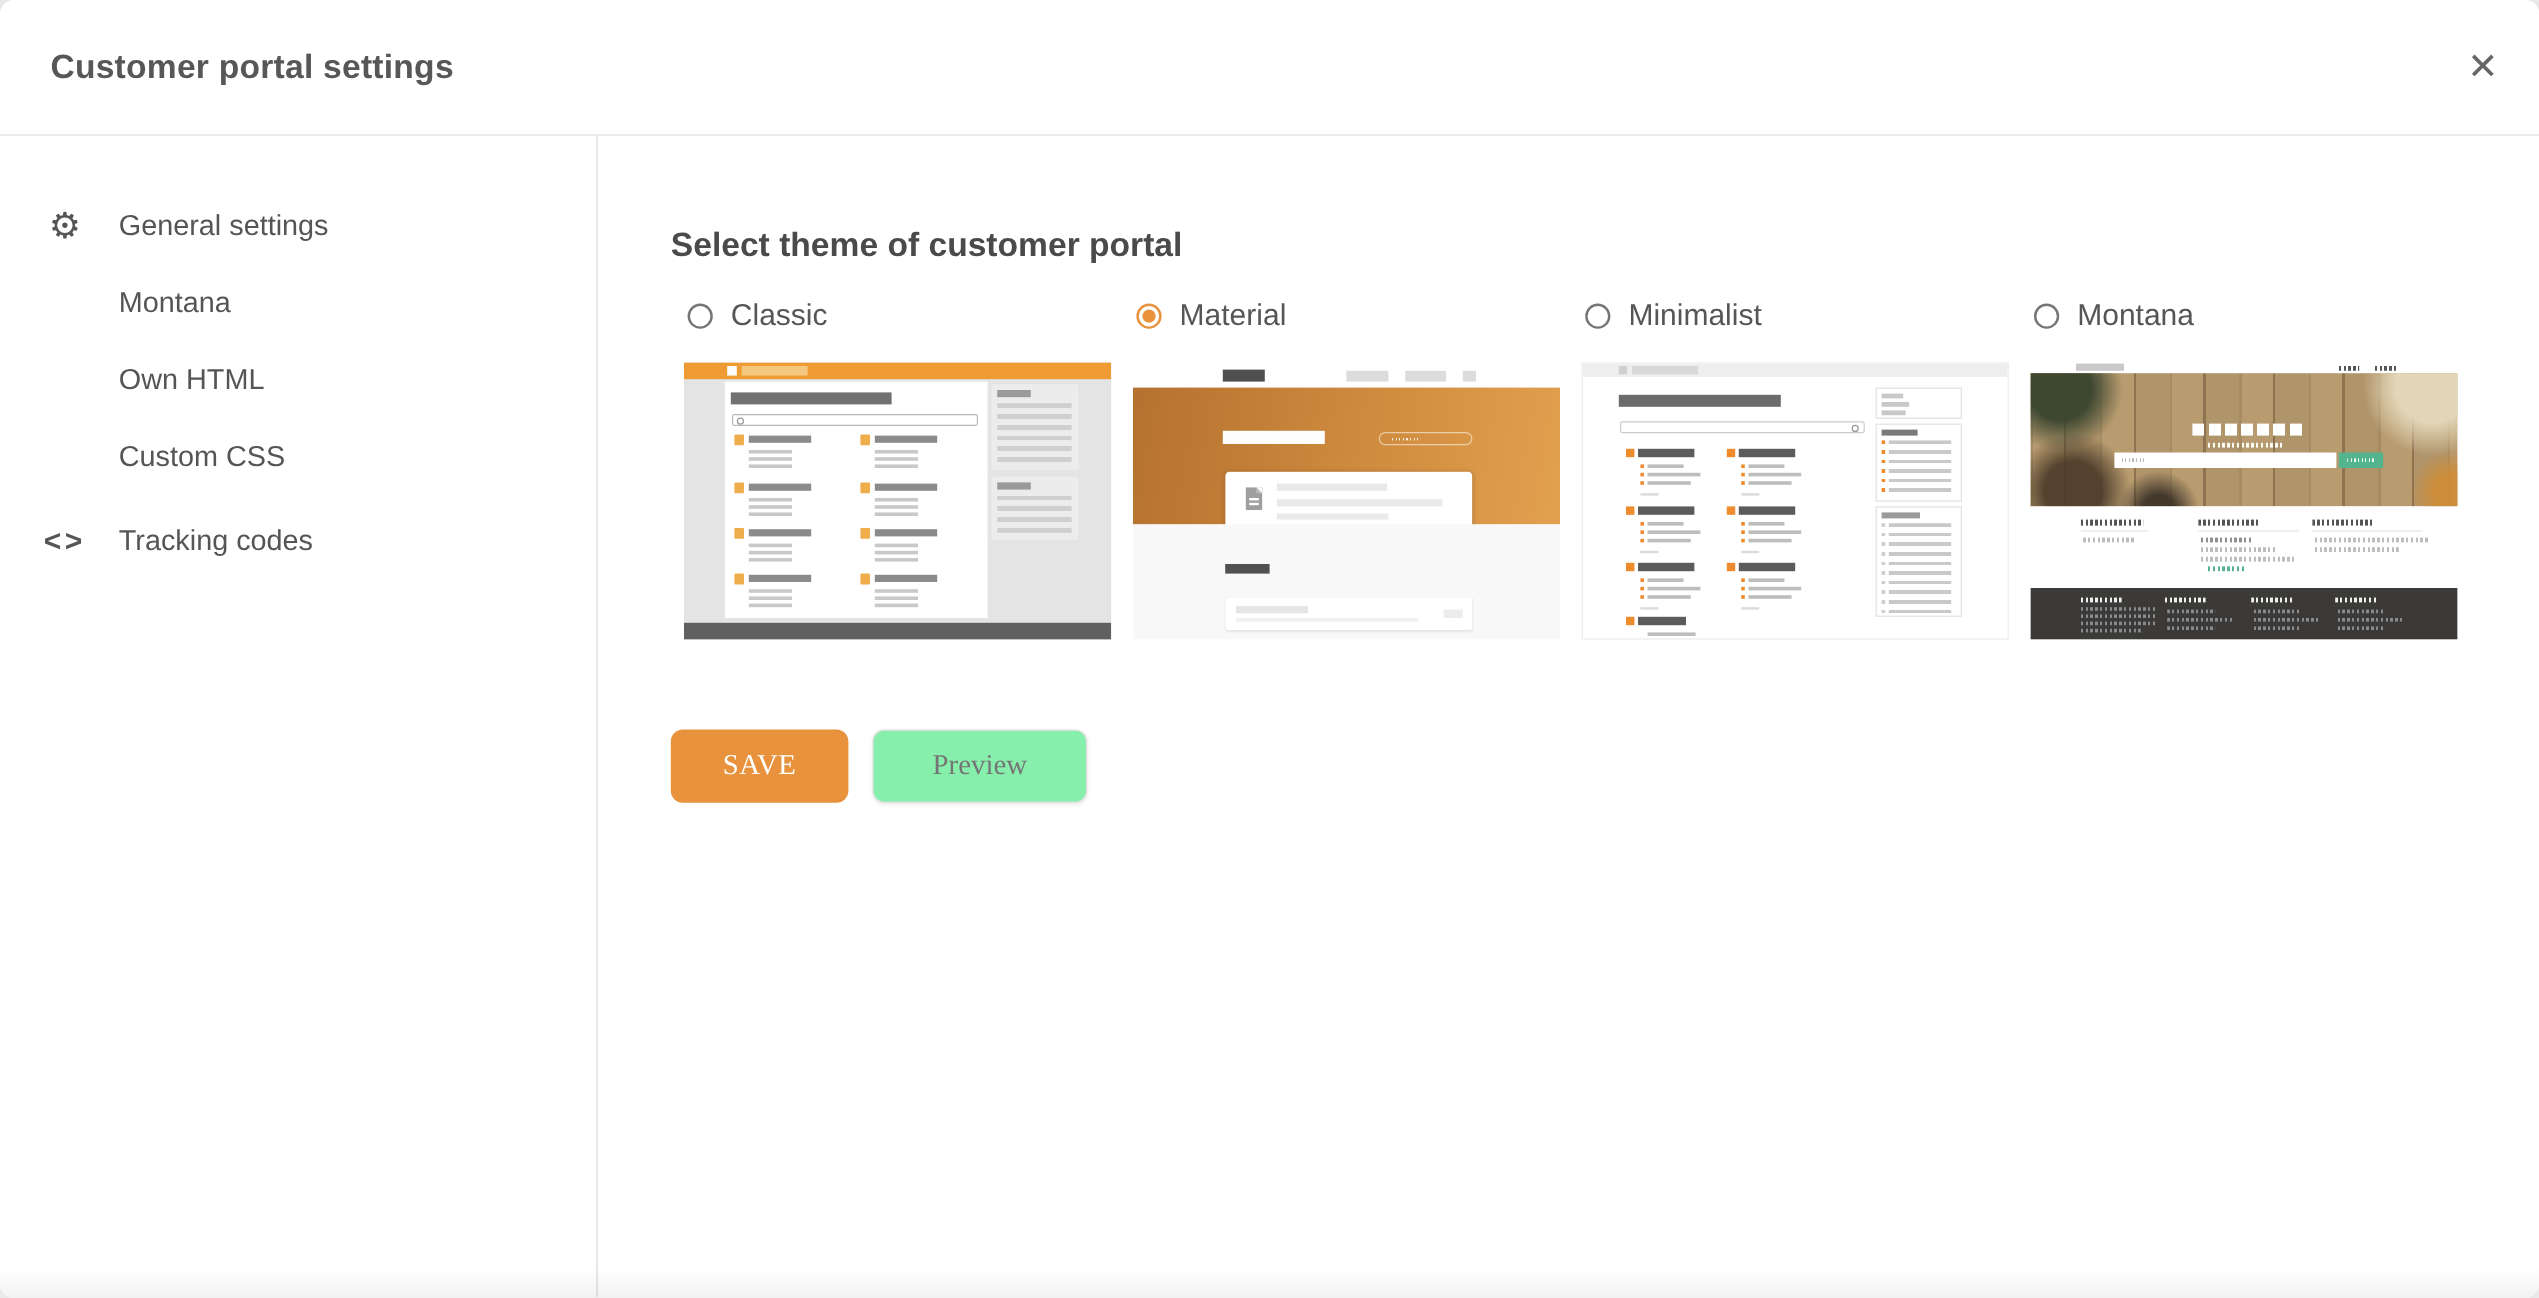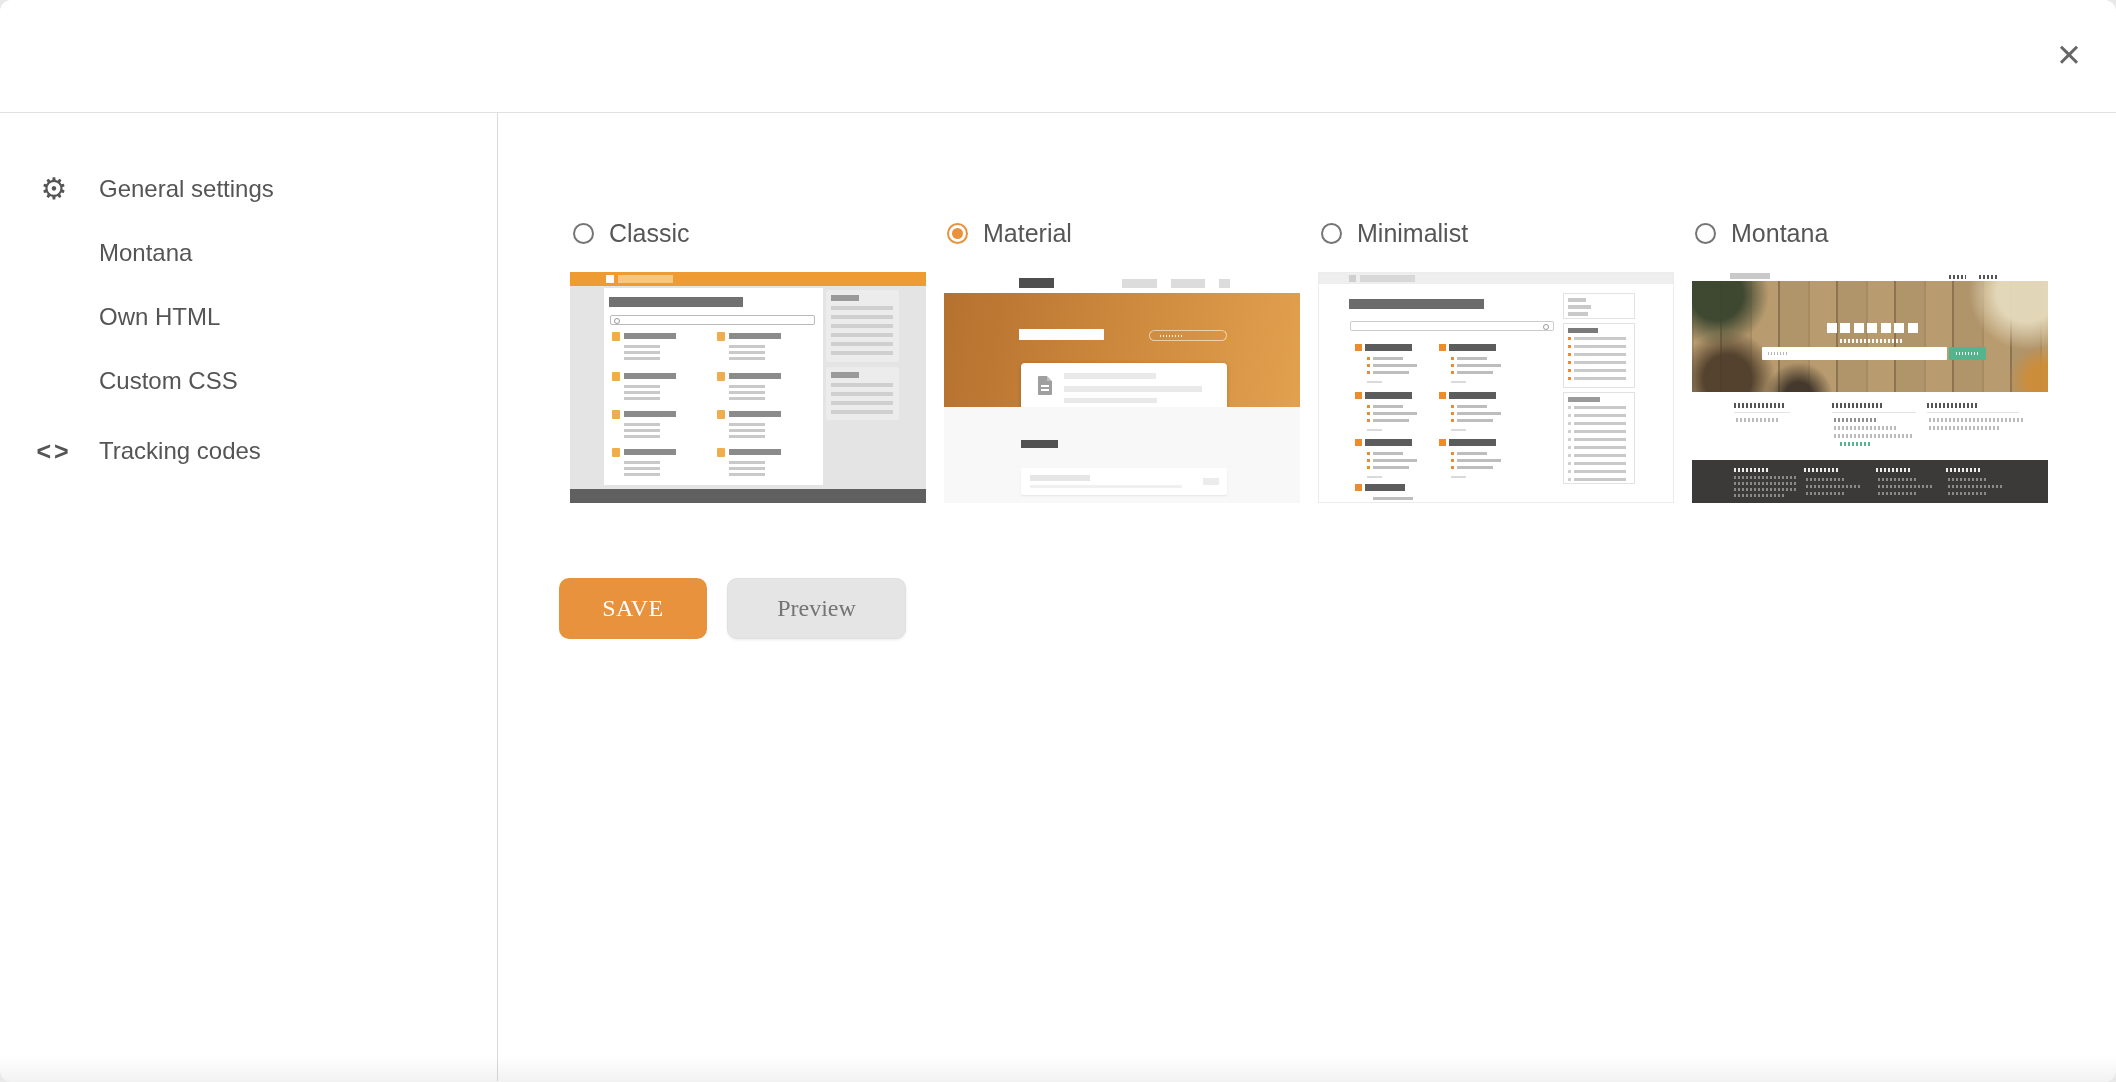--- a/index.html
+++ b/index.html
@@ -91,21 +91,21 @@
   }
   
   .actions{ display:flex; gap:20px; margin-top:75px;font-family:Liberation Serif, serif; }
   .btn-save{
     width:148px; height:61px; border:none; border-radius:10px; cursor:pointer;
     background:var(--accent); color:#fff; font-size:24px; letter-spacing:0.5px;
     font-family:inherit;
   }
   .btn-preview{
     width:179px; height:61px; border:1px solid #e0e0e0; border-radius:10px; cursor:pointer;
-    background:#e5e5e5; color:#757575; font-size:24px; font-family:inherit;
+    background:#86efac; color:#757575; font-size:24px; font-family:inherit;
     box-shadow:0 1px 3px rgba(0,0,0,0.08);
   }
   
   .classic{ background:#e4e4e4; }
   .c-top{ position:absolute; left:0; top:0; width:100%; height:14px; background:#ee9b33; }
   .c-top::before{ content:""; position:absolute; left:36px; top:3px; width:8px; height:8px; background:#fdfdfd; }
   .c-top::after{ content:""; position:absolute; left:48px; top:3px; width:55px; height:8px; background:#f6c87f; }
   .c-panel{ position:absolute; left:34px; top:16px; width:219px; height:197px; background:#fff; }
   .c-title{ position:absolute; left:5px; top:9px; width:134px; height:10px; background:#717171; }
   .c-search{ position:absolute; left:6px; top:27px; width:205px; height:10px; background:#fff; border:1px solid #b9b9b9; border-radius:2px; }
@@ -327,20 +327,21 @@
       repeating-linear-gradient(90deg,#8a8a8a 0 2px, rgba(0,0,0,0) 2px 4px) 0 34px / 50px 3px no-repeat;
   }
   .mt-fc2{ left:112px; } .mt-fc3{ left:184px; } .mt-fc4{ left:254px; }
 </style>
 </head>
 <body>
 
 <div class="modal">
 
   <header class="hd">
+    <h1>Customer portal settings</h1>
     <button class="close-btn">✕</button>
   </header>
 
   <div class="content">
 
     <aside class="sidebar">
       <nav>
         <a class="nav-item">
           <span class="icon">
               <span class="gear-glyph">⚙</span>
@@ -359,20 +360,21 @@
         <a class="nav-item tracking">
           <span class="icon">
               <span class="code-glyph">&lt;&gt;</span>
             </span>
           <span class="lbl">Tracking codes</span>
         </a>
       </nav>
     </aside>
 
     <main class="main">
+      <h2>Select theme of customer portal</h2>
 
       <div class="themes">
 
         <div class="theme">
           <label class="radio-row">
             <span class="radio"></span>
             <span class="radio-lbl">Classic</span>
           </label>
           <div class="thumb classic">
             <div class="c-top"></div>

